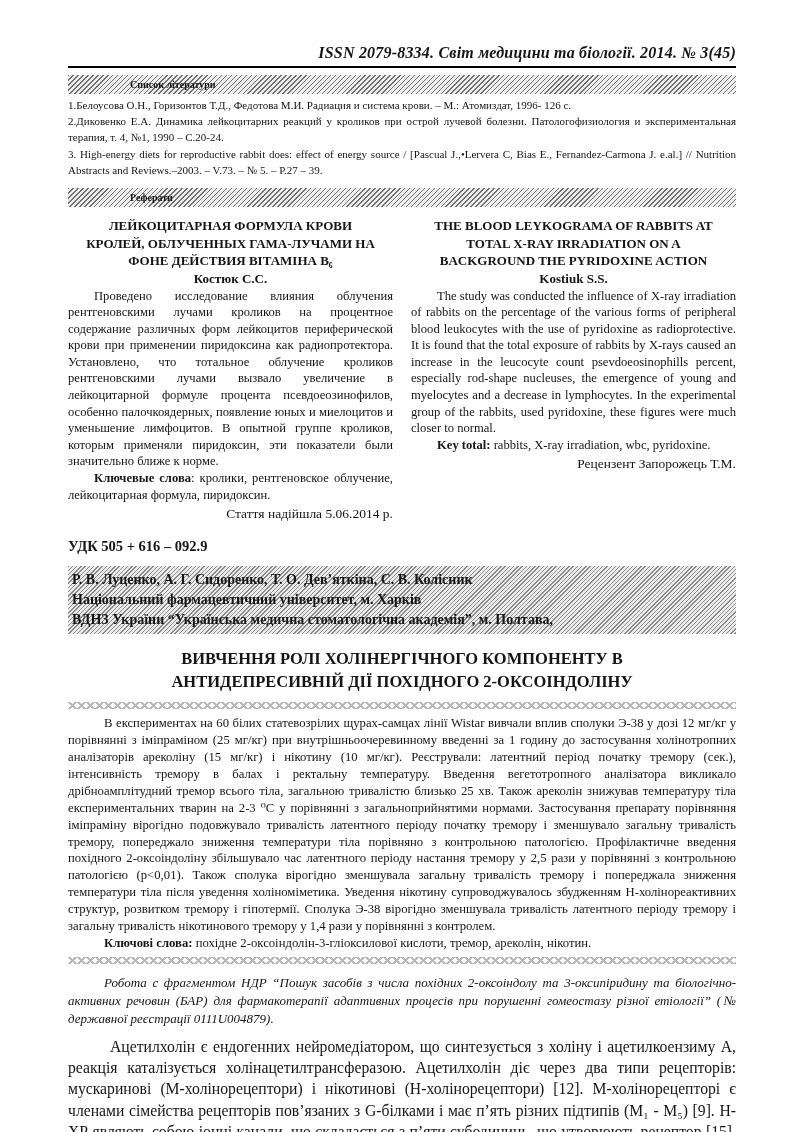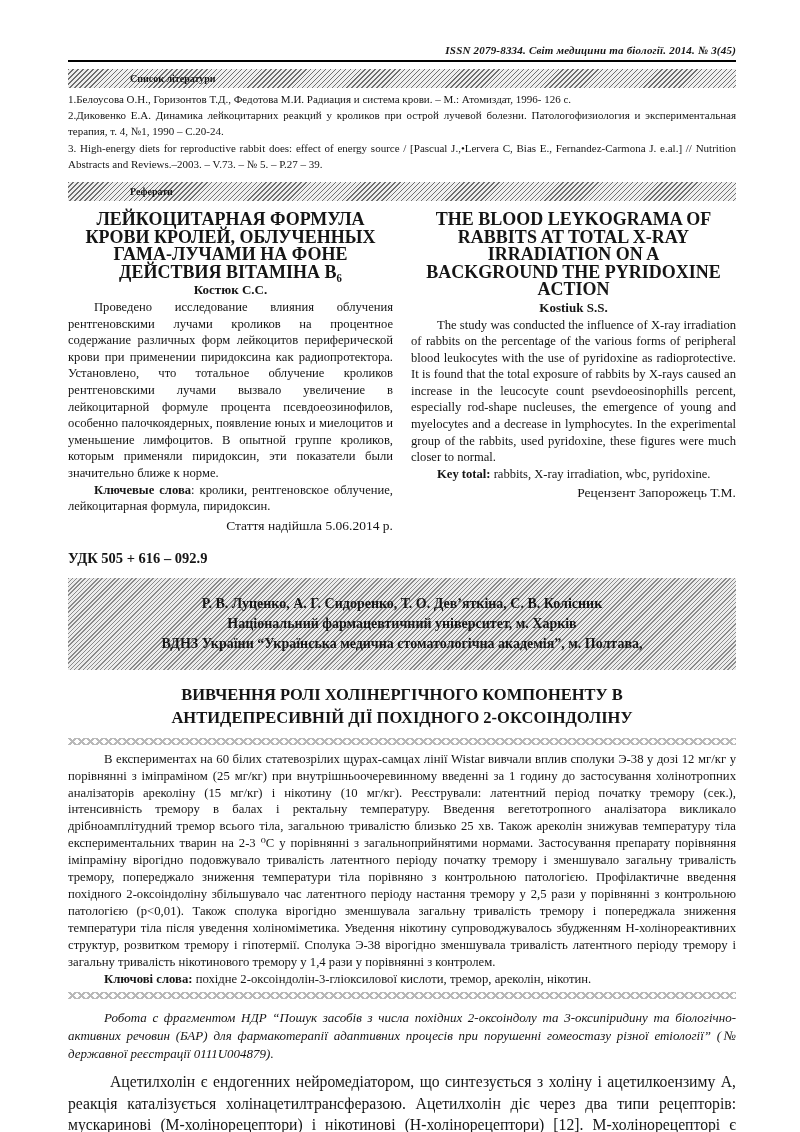--- a/index.html
+++ b/index.html
@@ -5,48 +5,48 @@
   * { box-sizing: border-box; margin: 0; padding: 0; }
   html, body { background: #ffffff; }
   body {
     width: 800px; height: 1132px;
     font-family: "Liberation Serif", "DejaVu Serif", serif;
     color: #151515;
     overflow: hidden;
   }
   .page { position: relative; width: 800px; height: 1132px; padding: 44px 64px 0 68px; }
 
-  .issn-line { text-align: right; font-weight: bold; font-style: italic; font-size: 11px; letter-spacing: .2px; }
+  .issn-line { text-align: right; font-weight: bold; font-style: italic; font-size: 16px; letter-spacing: .2px; }
   .top-rule { border: none; border-top: 2.5px solid #000; margin: 4px 0 7px; }
 
   .hatch-banner {
     background: repeating-linear-gradient(135deg, #6f6f6f 0px, #6f6f6f 1px, #efefef 1px, #efefef 3.5px);
     padding: 4px 6px 4px 62px;
     font-weight: bold; font-size: 10px;
     margin: 0 0 3px;
   }
   .hatch-banner.second { margin-top: 10px; margin-bottom: 10px; }
 
   .refs p { font-size: 11px; line-height: 16.2px; text-align: justify; }
 
   .abstracts { display: grid; grid-template-columns: 1fr 1fr; column-gap: 18px; margin-top: 6px; }
-  .abs-title { font-weight: bold; text-align: center; font-size: 18px; line-height: 17.5px; padding: 0 14px; }
+  .abs-title { font-weight: bold; text-align: center; font-size: 13px; line-height: 17.5px; padding: 0 14px; }
   .abs-author { font-weight: bold; text-align: center; font-size: 13px; line-height: 17px; margin-bottom: 1px; }
   .abs-body, .abs-keywords { font-size: 12.6px; line-height: 16.6px; text-align: justify; }
   .abs-body { text-indent: 26px; }
   .abs-keywords { text-indent: 26px; }
   .abs-foot { text-align: right; font-size: 13.5px; margin-top: 3px; }
   .b { font-weight: bold; }
 
   .udc { font-weight: bold; font-size: 14.5px; margin: 16px 0 11px; }
 
   .authors-banner {
     background: repeating-linear-gradient(135deg, #8a8a8a 0px, #8a8a8a 1px, #ececec 1px, #ececec 3px);
-    text-align: center; font-weight: bold; font-size: 14px; line-height: 20px;
-    padding: 16px 4px;
+    text-align: left; font-weight: bold; font-size: 14px; line-height: 20px;
+    padding: 4px 4px;
   }
 
   .main-title { text-align: center; font-weight: bold; font-size: 16.5px; line-height: 23px; margin: 13px 28px 9px; }
 
   .wavy {
     height: 7px; margin: 1px 0 2px;
     background:
       linear-gradient(135deg, transparent 42%, #b9b9b9 42%, #b9b9b9 58%, transparent 58%),
       linear-gradient(45deg, transparent 42%, #b9b9b9 42%, #b9b9b9 58%, transparent 58%);
     background-size: 9px 7px;

